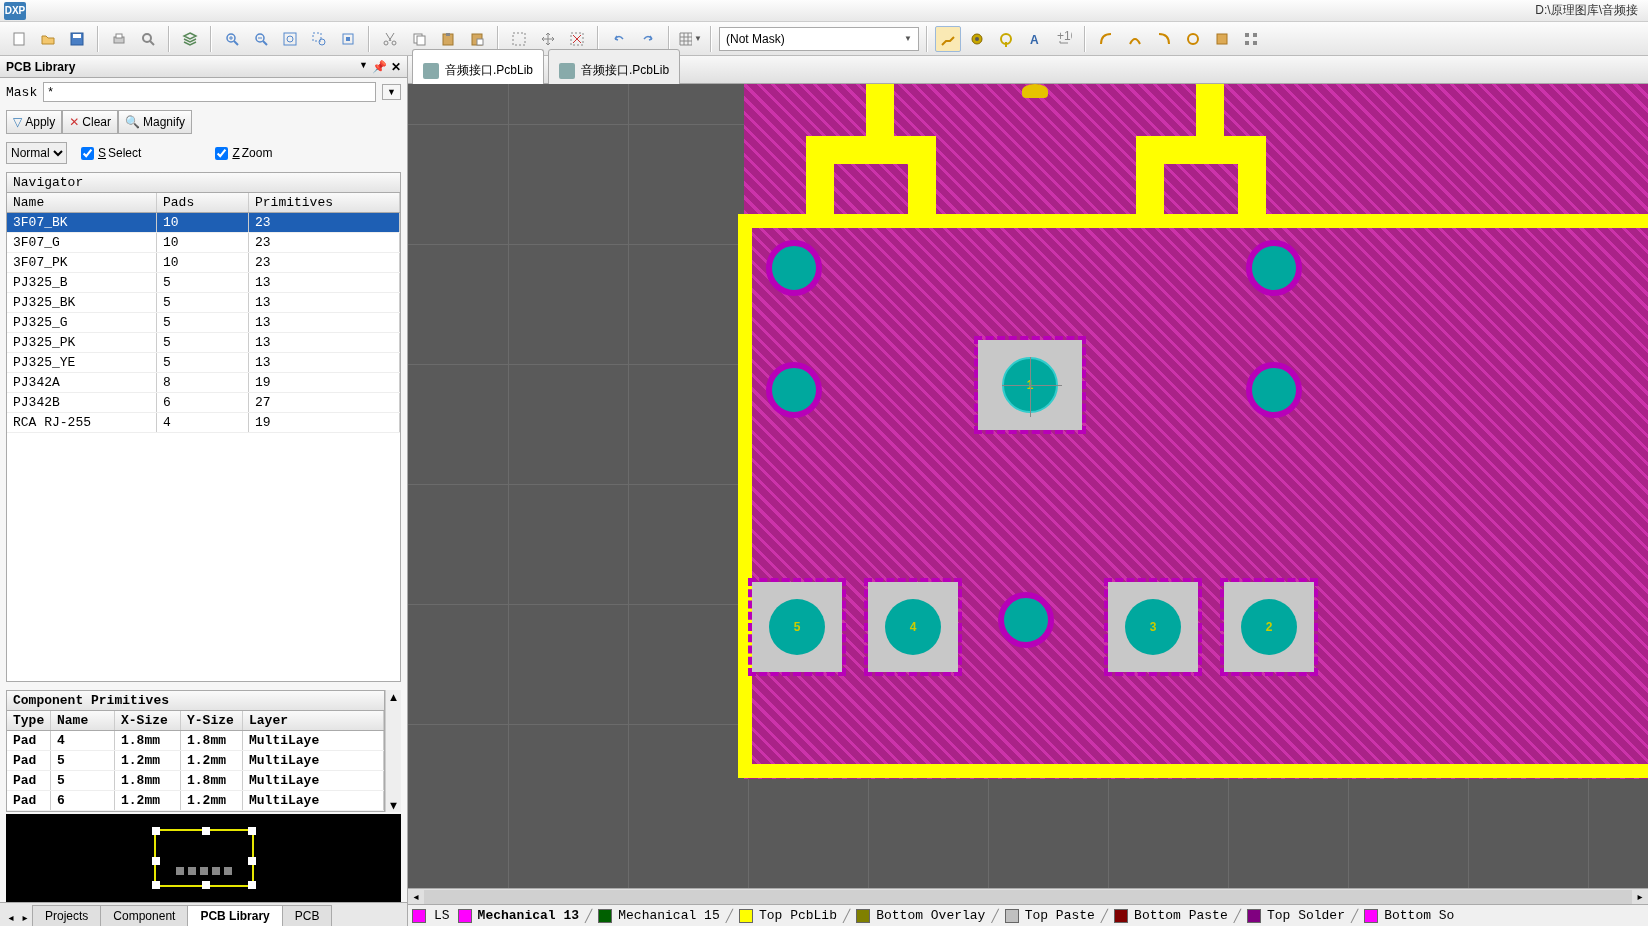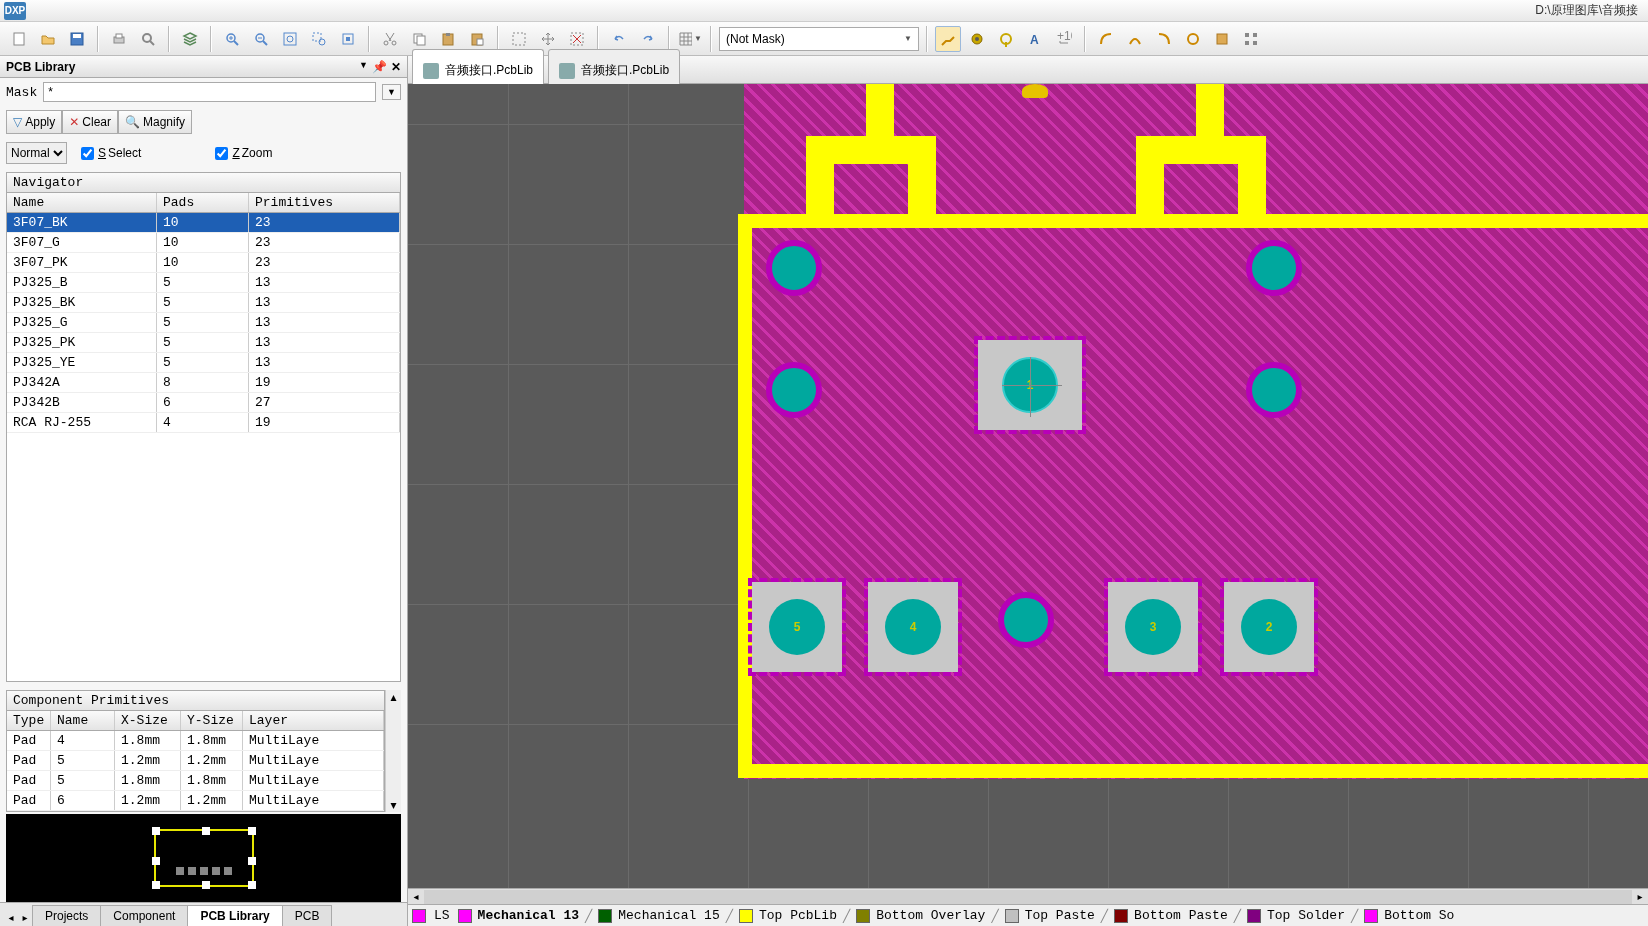--- a/index.html
+++ b/index.html
@@ -40,21 +40,21 @@
 .grid-title { background: linear-gradient(#fafafa,#e4e4e4); border-bottom: 1px solid #aaa; padding: 2px 6px; font-family: "Courier New", monospace; font-size: 13px; }
 .grid-head, .grid-row { display: flex; }
 .grid-head { background: linear-gradient(#fafafa,#e4e4e4); border-bottom: 1px solid #aaa; }
 .gc { padding: 2px 6px; border-right: 1px solid #ccc; font-family: "Courier New", monospace; font-size: 13px; overflow: hidden; white-space: nowrap; }
 .components .c1 { width: 150px; } .components .c2 { width: 92px; } .components .c3 { flex: 1; }
 .grid-row { border-bottom: 1px solid #eee; }
 .grid-row.selected { background: #1e5fb4; color: #fff; }
 .grid-body { flex: 1; overflow: auto; min-height: 120px; }
 
 .primitives .c1 { width: 44px; } .primitives .c2 { width: 64px; } .primitives .c3 { width: 66px; } .primitives .c4 { width: 62px; } .primitives .c5 { flex: 1; }
-.prim-wrap { display: flex; }
+.prim-wrap { display: flex; font-weight: bold; }
 .prim-wrap .scrollbar { width: 16px; background: #eee; border-left: 1px solid #ccc; display: flex; flex-direction: column; align-items: center; justify-content: space-between; font-size: 9px; }
 
 .preview { height: 88px; background: #000; margin: 2px 6px 0 6px; position: relative; display: flex; align-items: center; justify-content: center; }
 .preview .footprint { width: 100px; height: 58px; border: 2px solid #e6e600; position: relative; }
 .preview .handle { position: absolute; width: 8px; height: 8px; background: #fff; }
 
 
 .bottom-tabs-left { height: 24px; background: #e8e8e8; border-top: 1px solid #aaa; display: flex; align-items: flex-end; padding: 0 4px; }
 .arrow-btn { width: 14px; height: 18px; display: flex; align-items: center; justify-content: center; font-size: 10px; }
 .tab { padding: 3px 12px; border: 1px solid #aaa; border-bottom: none; background: #e0e0e0; margin-right: -1px; font-size: 12px; }

